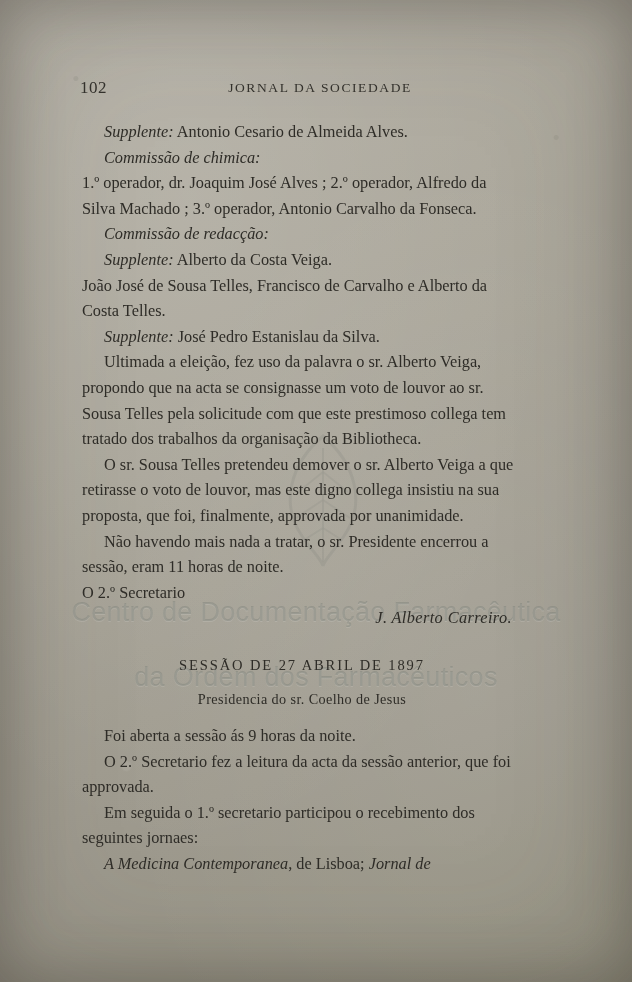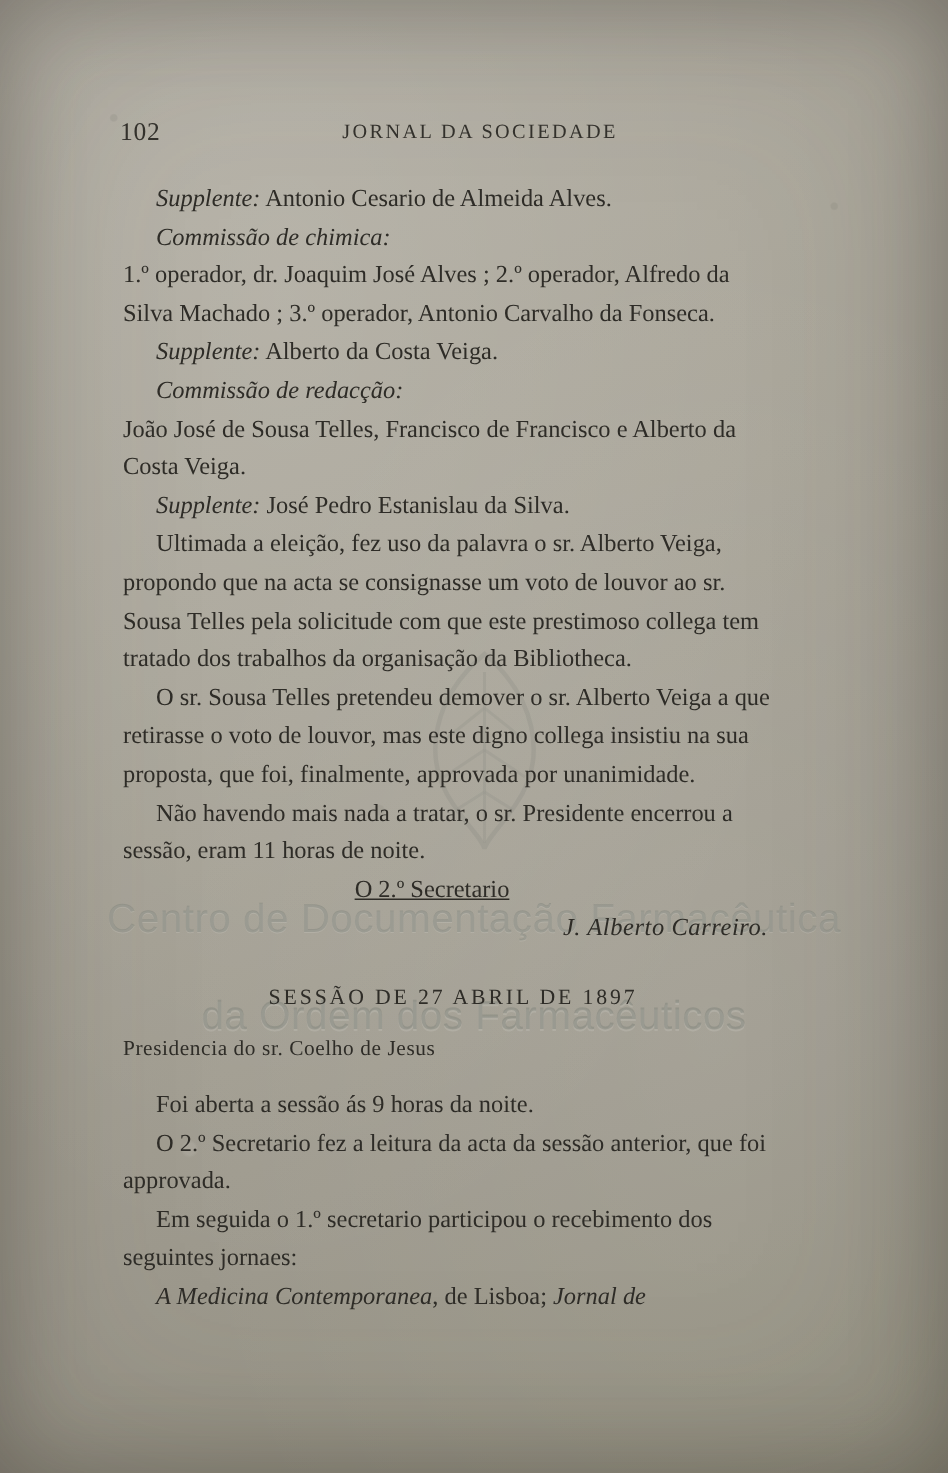--- a/index.html
+++ b/index.html
@@ -122,29 +122,29 @@
   .sec-head {
     margin-top: 22px;
     text-align: center;
     text-indent: 0;
     font-size: 14.5px;
     letter-spacing: 1.9px;
   }
   .sec-sub {
     margin-top: 9px;
     margin-bottom: 10px;
+    text-align: center;
     text-indent: 0;
     font-size: 14.2px;
     letter-spacing: 0.4px;
   }
   .sig-line {
     text-indent: 0;
-    text-align: center;
+    text-align: left;
     padding-right: 28px;
-    text-decoration: underline;
   }
   .sig-name {
     text-indent: 0;
     text-align: right;
     padding-right: 10px;
     font-style: italic;
     letter-spacing: 0.4px;
   }
   .gap-top { margin-top: 4px; }
 </style>
@@ -167,25 +167,25 @@
     <div class="runhead">JORNAL DA SOCIEDADE</div>
 
     <div class="body">
 
       <p><i class="it">Supplente:</i><span> Antonio Cesario de Almeida Alves.</span></p>
 
       <p><i class="it">Commissão de chimica:</i></p>
 
       <p class="noindent"><span>1.º operador, dr. Joaquim José Alves ; 2.º operador, Alfredo da Silva Machado ; 3.º operador, Antonio Carvalho da Fonseca.</span></p>
 
+      <p><i class="it">Commissão de redacção:</i></p>
+
       <p><i class="it">Supplente:</i><span> Alberto da Costa Veiga.</span></p>
 
-      <p><i class="it">Commissão de redacção:</i></p>
-
-      <p class="noindent"><span>João José de Sousa Telles, Francisco de Francisco e Alberto da Costa Veiga.</span></p>
+      <p class="noindent"><span>João José de Sousa Telles, Francisco de Carvalho e Alberto da Costa Telles.</span></p>
 
       <p><i class="it">Supplente:</i><span> José Pedro Estanislau da Silva.</span></p>
 
 
 
       <p>Ultimada a eleição, fez uso da palavra o sr. Alberto Veiga, propondo que na acta se consignasse um voto de louvor ao sr. Sousa Telles pela solicitude com que este prestimoso collega tem tratado dos trabalhos da organisação da Bibliotheca.</p>
 
       <p>O sr. Sousa Telles pretendeu demover o sr. Alberto Veiga a que retirasse o voto de louvor, mas este digno collega insistiu na sua proposta, que foi, finalmente, approvada por unanimidade.</p>
 
       <p>Não havendo mais nada a tratar, o sr. Presidente encerrou a sessão, eram 11 horas de noite.</p>

